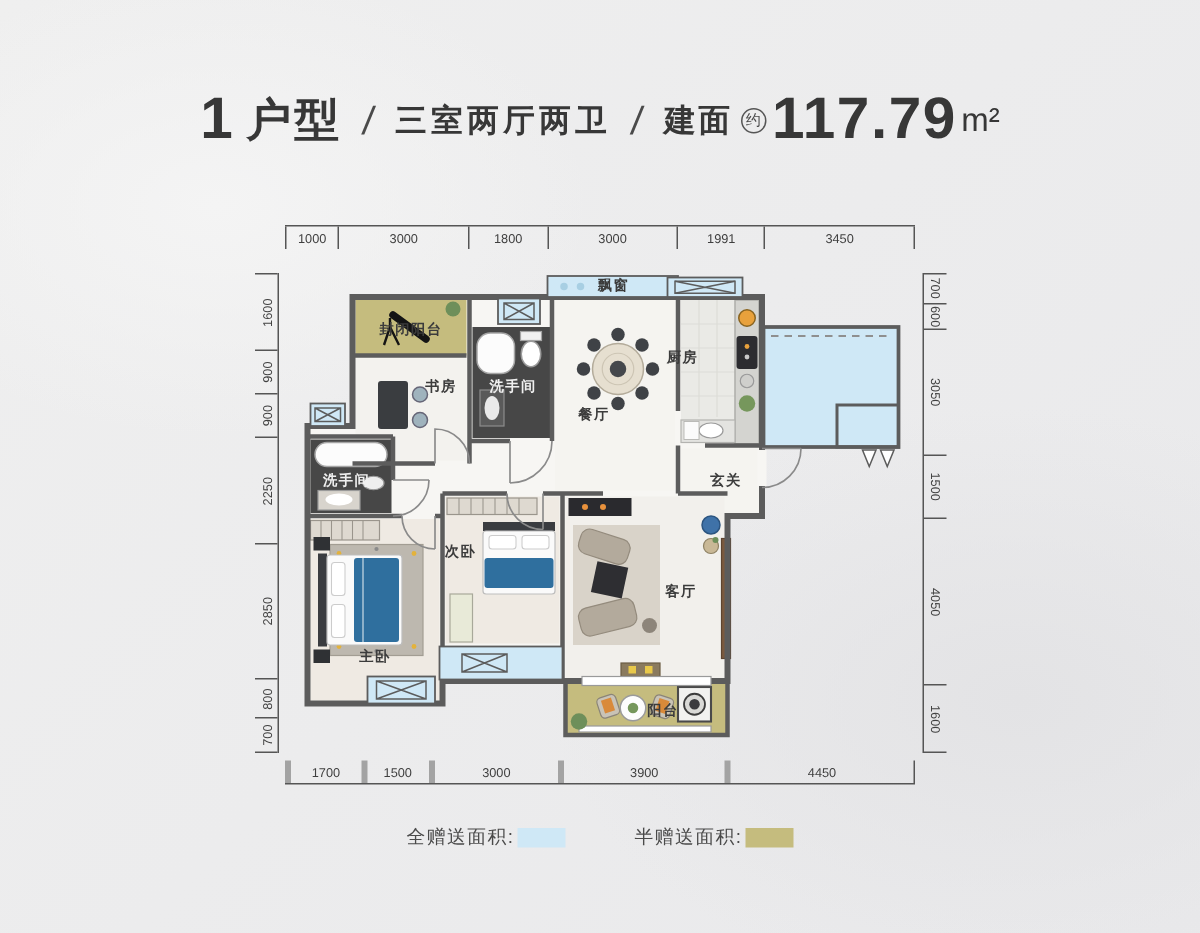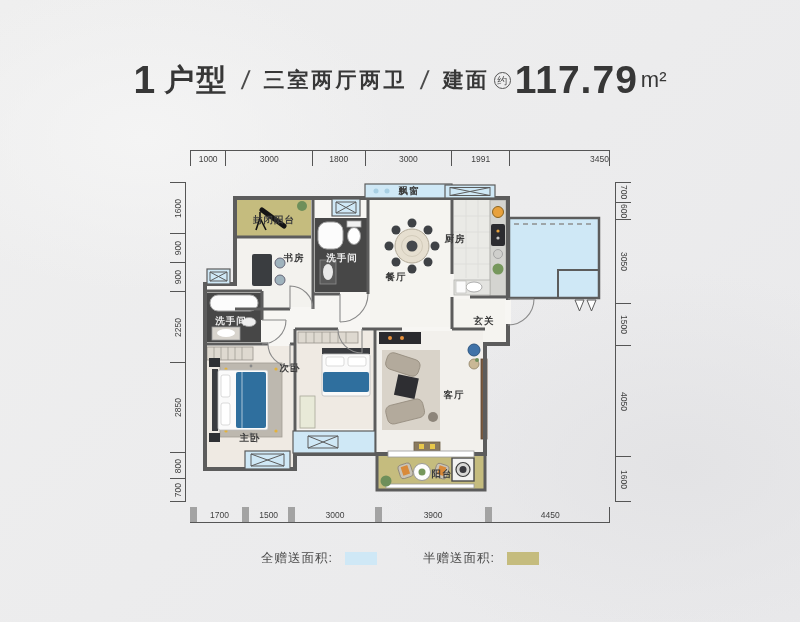--- a/index.html
+++ b/index.html
@@ -29,23 +29,23 @@
     width:15px;height:15px;line-height:15px;text-align:center;
     display:inline-block;margin-right:4px;color:#4a4a4a;
   }
   .t-unit{font-size:22px;font-weight:500;margin-left:3px;}
 
   
   .dims{position:absolute;display:flex;color:#3f3f3f;font-size:8.5px;}
   .dims .seg{flex-basis:0;display:flex;align-items:center;justify-content:center;overflow:visible;}
   .dims-top{left:190px;top:150px;width:420px;height:15px;border-top:1px solid #555;}
   .dims-top .seg{border-left:1px solid #555;}
-  .dims-top .seg:last-child{border-right:1px solid #555;justify-content:flex-end;}
+  .dims-top .seg:last-child{border-right:1px solid #555;}
   .dims-bottom{left:190px;top:507px;width:420px;height:15px;border-bottom:1px solid #555;}
-  .dims-bottom .seg{border-left:7px solid #a3a3a3;}
+  .dims-bottom .seg{border-left:4px solid #a3a3a3;}
   .dims-bottom .seg:last-child{border-right:1px solid #555;}
   .dims-left{left:170px;top:182px;width:15px;height:320px;flex-direction:column;border-right:1px solid #555;}
   .dims-left .seg{border-top:1px solid #555;}
   .dims-left .seg:last-child{border-bottom:1px solid #555;}
   .dims-left .seg span{writing-mode:vertical-rl;transform:rotate(180deg);}
   .dims-right{left:615px;top:182px;width:15px;height:320px;flex-direction:column;border-left:1px solid #555;}
   .dims-right .seg{border-top:1px solid #555;}
   .dims-right .seg:last-child{border-bottom:1px solid #555;}
   .dims-right .seg span{writing-mode:vertical-rl;}
 
@@ -56,21 +56,21 @@
     position:absolute;transform:translate(-50%,-50%);
     font-size:9.5px;font-weight:700;color:#3c3c3c;letter-spacing:1px;white-space:nowrap;
   }
   .room-label.light{color:#efefef;}
 
   
   .legend{
     position:absolute;top:550px;left:0;width:100%;
     display:flex;justify-content:center;align-items:center;gap:46px;
   }
-  .legend-item{display:flex;align-items:center;gap:12px;}
+  .legend-item{display:flex;align-items:center;gap:2px;}
   .legend-label{font-size:12.5px;color:#4a4a4a;letter-spacing:1px;}
   .swatch{width:32px;height:13px;display:inline-block;}
   .swatch-full{background:var(--full-gift);}
   .swatch-half{background:var(--half-gift);}
 </style>
 </head>
 <body>
 
 <div class="title">
   <span class="t-num">1</span>
@@ -357,21 +357,21 @@
   </svg>
 
   <span class="room-label" style="left:219px;top:9px;text-align:right;">飘窗</span>
   <span class="room-label" style="left:76px;top:38px;padding-left:16px;">封闭阳台</span>
   <span class="room-label" style="left:104px;top:76px;">书房</span>
   <span class="room-label light" style="left:152px;top:76px;">洗手间</span>
   <span class="room-label" style="left:206px;top:95px;">餐厅</span>
   <span class="room-label" style="left:265px;top:57px;">厨房</span>
   <span class="room-label" style="left:294px;top:139px;">玄关</span>
   <span class="room-label light" style="left:41px;top:139px;">洗手间</span>
-  <span class="room-label" style="left:100px;top:186px;">次卧</span>
+  <span class="room-label" style="left:117px;top:186px;">次卧</span>
   <span class="room-label" style="left:60px;top:256px;">主卧</span>
   <span class="room-label" style="left:264px;top:213px;">客厅</span>
   <span class="room-label" style="left:252px;top:292px;">阳台</span>
 </div>
 
 <div class="legend">
   <div class="legend-item">
     <span class="legend-label">全赠送面积:</span>
     <span class="swatch swatch-full"></span>
   </div>

